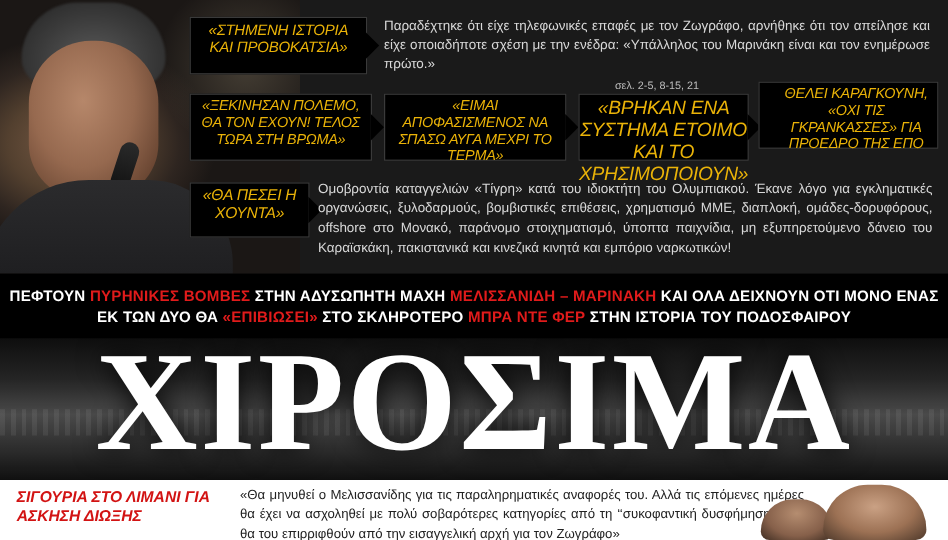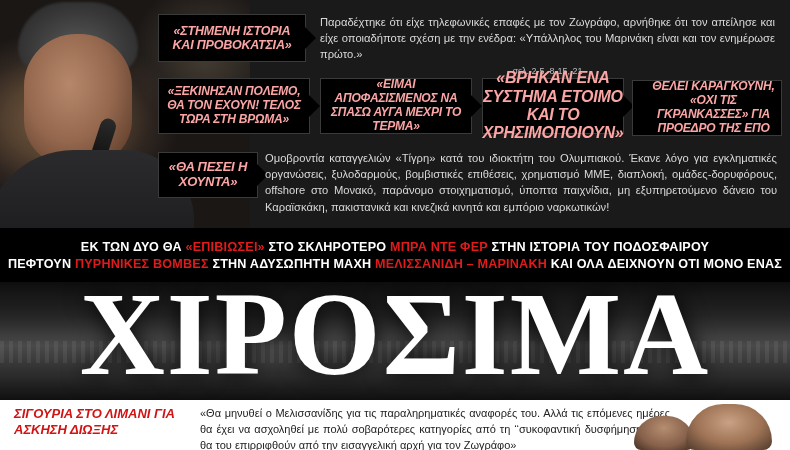--- a/index.html
+++ b/index.html
@@ -70,28 +70,28 @@
     right: -30px; top: -20px;
     width: 150px; height: 150px;
     background: radial-gradient(circle, rgba(255,235,190,0.18), rgba(0,0,0,0) 70%);
   }
 
   
   .ybox {
     position: absolute;
     background: #000;
     border: 1px solid #3a3a3a;
-    color: #fca5a5;
-    font-weight: bold;
+    color: #eab308;
+    font-weight: normal;
     font-style: italic;
     text-align: center;
     line-height: 1.15;
     letter-spacing: -0.2px;
     display: flex;
-    align-items: center;
+    align-items: flex-start;
     justify-content: center;
     padding: 3px 4px;
     box-sizing: border-box;
     text-transform: uppercase;
   }
   .ybox .arrow {
     position: absolute;
     right: -11px;
     top: 50%;
     transform: translateY(-50%);
@@ -99,21 +99,21 @@
     border-top: 11px solid transparent;
     border-bottom: 11px solid transparent;
     border-left: 11px solid #000;
   }
 
   
   #box-stimeni { left: 158px; top: 14px;  width: 148px; height: 48px; font-size: 12.5px; }
   #box-xekinisan { left: 158px; top: 78px; width: 152px; height: 56px; font-size: 12px; }
   #box-eimai   { left: 320px; top: 78px;  width: 152px; height: 56px; font-size: 12px; }
   #box-vrikan  { left: 482px; top: 78px;  width: 142px; height: 56px; font-size: 16px; }
-  #box-thelei  { left: 632px; top: 80px;  width: 150px; height: 56px; font-size: 12px; padding-left: 17px; }
+  #box-thelei  { left: 632px; top: 68px;  width: 150px; height: 56px; font-size: 12px; padding-left: 17px; }
   #box-thapesei{ left: 158px; top: 152px; width: 100px; height: 46px; font-size: 13px; }
 
   
   .grey-text {
     position: absolute;
     color: #d9d9d9;
     font-size: 11.2px;
     line-height: 1.45;
     text-align: justify;
   }
@@ -274,24 +274,24 @@
   </div>
 
   <div class="grey-text" id="txt-mid">
     <span>Ομοβροντία καταγγελιών «Τίγρη» κατά του ιδιοκτήτη του Ολυμπιακού. Έκανε λόγο για εγκληματικές οργανώσεις, ξυλοδαρμούς, βομβιστικές επιθέσεις, χρηματισμό ΜΜΕ, διαπλοκή, ομάδες-δορυφόρους, offshore στο Μονακό, παράνομο στοιχηματισμό, ύποπτα παιχνίδια, μη εξυπηρετούμενο δάνειο του Καραϊσκάκη, πακιστανικά και κινεζικά κινητά και εμπόριο ναρκωτικών!</span>
   </div>
 
   <div class="stadium"></div>
 
   <div class="redstrip">
     <div class="line">
-      <span>ΕΚ ΤΩΝ ΔΥΟ ΘΑ </span><span class="r">«ΕΠΙΒΙΩΣΕΙ»</span><span> ΣΤΟ ΣΚΛΗΡΟΤΕΡΟ </span><span class="r">ΜΠΡΑ ΝΤΕ ΦΕΡ</span><span> ΣΤΗΝ ΙΣΤΟΡΙΑ ΤΟΥ ΠΟΔΟΣΦΑΙΡΟΥ</span>
+      <span>ΠΕΦΤΟΥΝ </span><span class="r">ΠΥΡΗΝΙΚΕΣ ΒΟΜΒΕΣ</span><span> ΣΤΗΝ ΑΔΥΣΩΠΗΤΗ ΜΑΧΗ </span><span class="r">ΜΕΛΙΣΣΑΝΙΔΗ – ΜΑΡΙΝΑΚΗ</span><span> ΚΑΙ ΟΛΑ ΔΕΙΧΝΟΥΝ ΟΤΙ ΜΟΝΟ ΕΝΑΣ</span>
     </div>
     <div class="line">
-      <span>ΠΕΦΤΟΥΝ </span><span class="r">ΠΥΡΗΝΙΚΕΣ ΒΟΜΒΕΣ</span><span> ΣΤΗΝ ΑΔΥΣΩΠΗΤΗ ΜΑΧΗ </span><span class="r">ΜΕΛΙΣΣΑΝΙΔΗ – ΜΑΡΙΝΑΚΗ</span><span> ΚΑΙ ΟΛΑ ΔΕΙΧΝΟΥΝ ΟΤΙ ΜΟΝΟ ΕΝΑΣ</span>
+      <span>ΕΚ ΤΩΝ ΔΥΟ ΘΑ </span><span class="r">«ΕΠΙΒΙΩΣΕΙ»</span><span> ΣΤΟ ΣΚΛΗΡΟΤΕΡΟ </span><span class="r">ΜΠΡΑ ΝΤΕ ΦΕΡ</span><span> ΣΤΗΝ ΙΣΤΟΡΙΑ ΤΟΥ ΠΟΔΟΣΦΑΙΡΟΥ</span>
     </div>
   </div>
 
   <div class="bigtitle">
     <span>ΧΙΡΟΣΙΜΑ</span>
   </div>
 
   <div class="bottom">
     <div class="redbox">ΣΙΓΟΥΡΙΑ ΣΤΟ ΛΙΜΑΝΙ ΓΙΑ ΑΣΚΗΣΗ ΔΙΩΞΗΣ</div>
     <div class="quote">«Θα μηνυθεί ο Μελισσανίδης για τις παραληρηματικές αναφορές του. Αλλά τις επόμενες ημέρες θα έχει να ασχοληθεί με πολύ σοβαρότερες κατηγορίες από τη ‘‘συκοφαντική δυσφήμηση’’ που θα του επιρριφθούν από την εισαγγελική αρχή για τον Ζωγράφο»</div>

